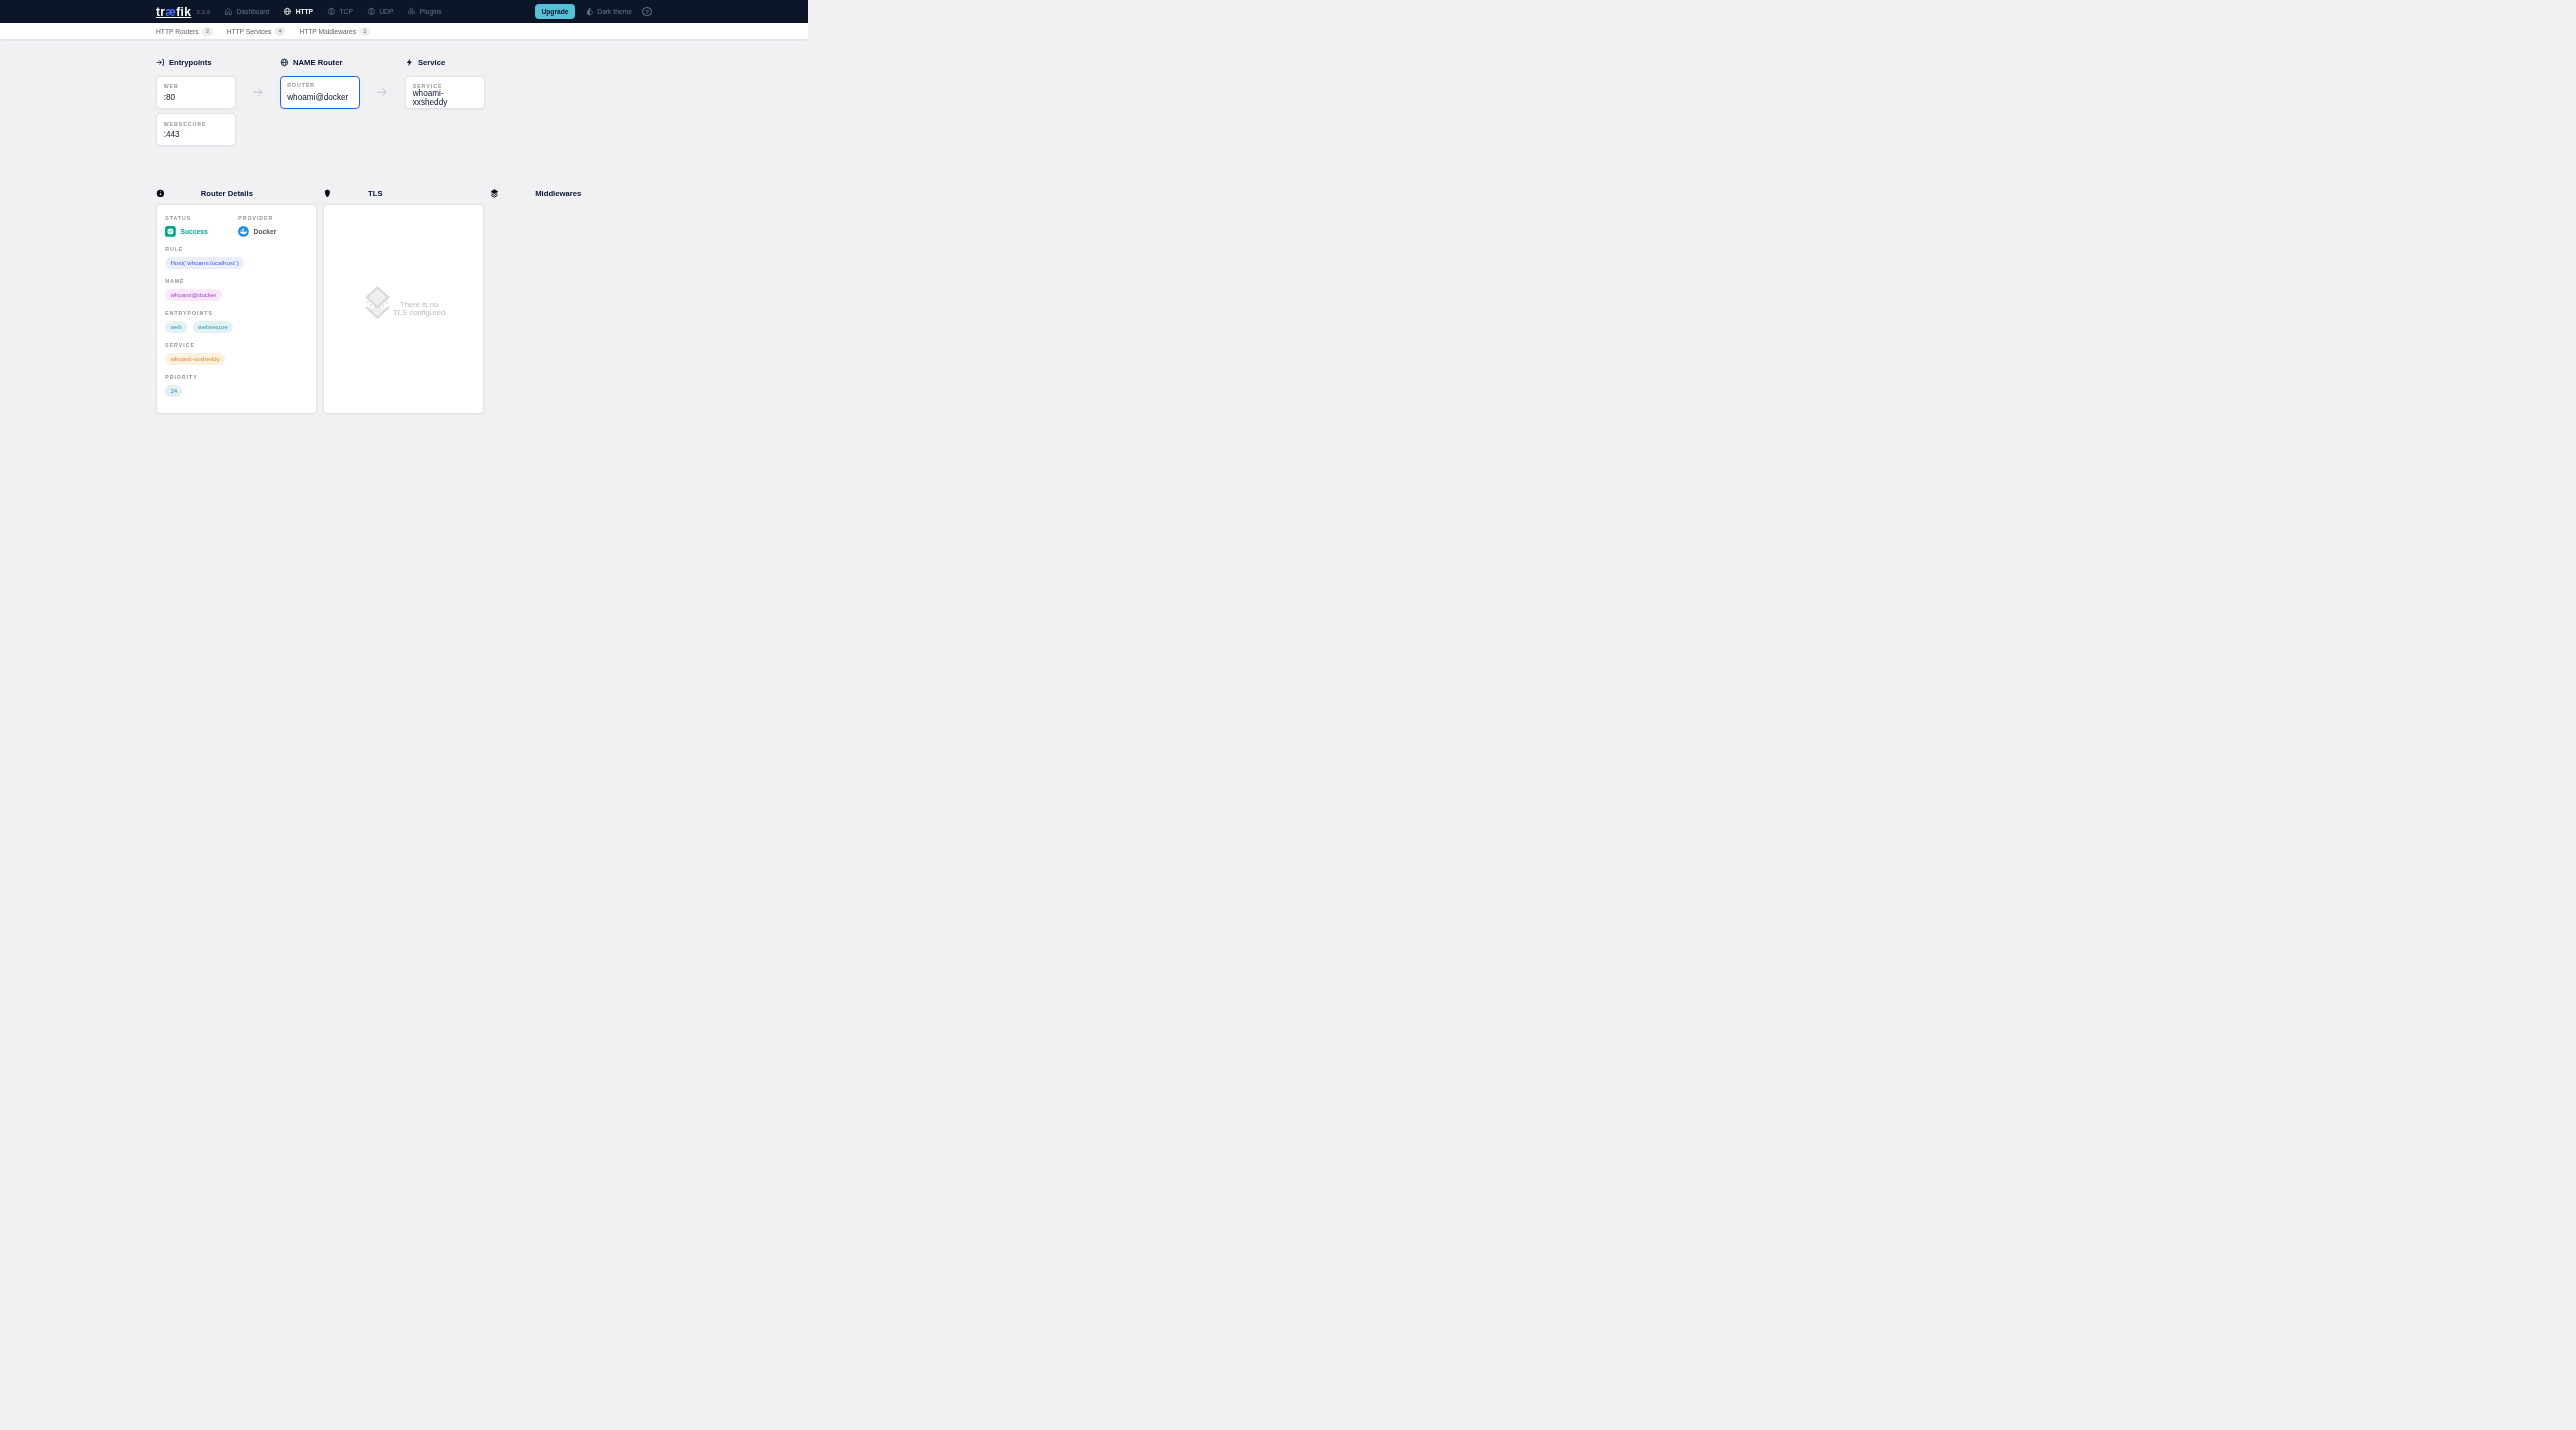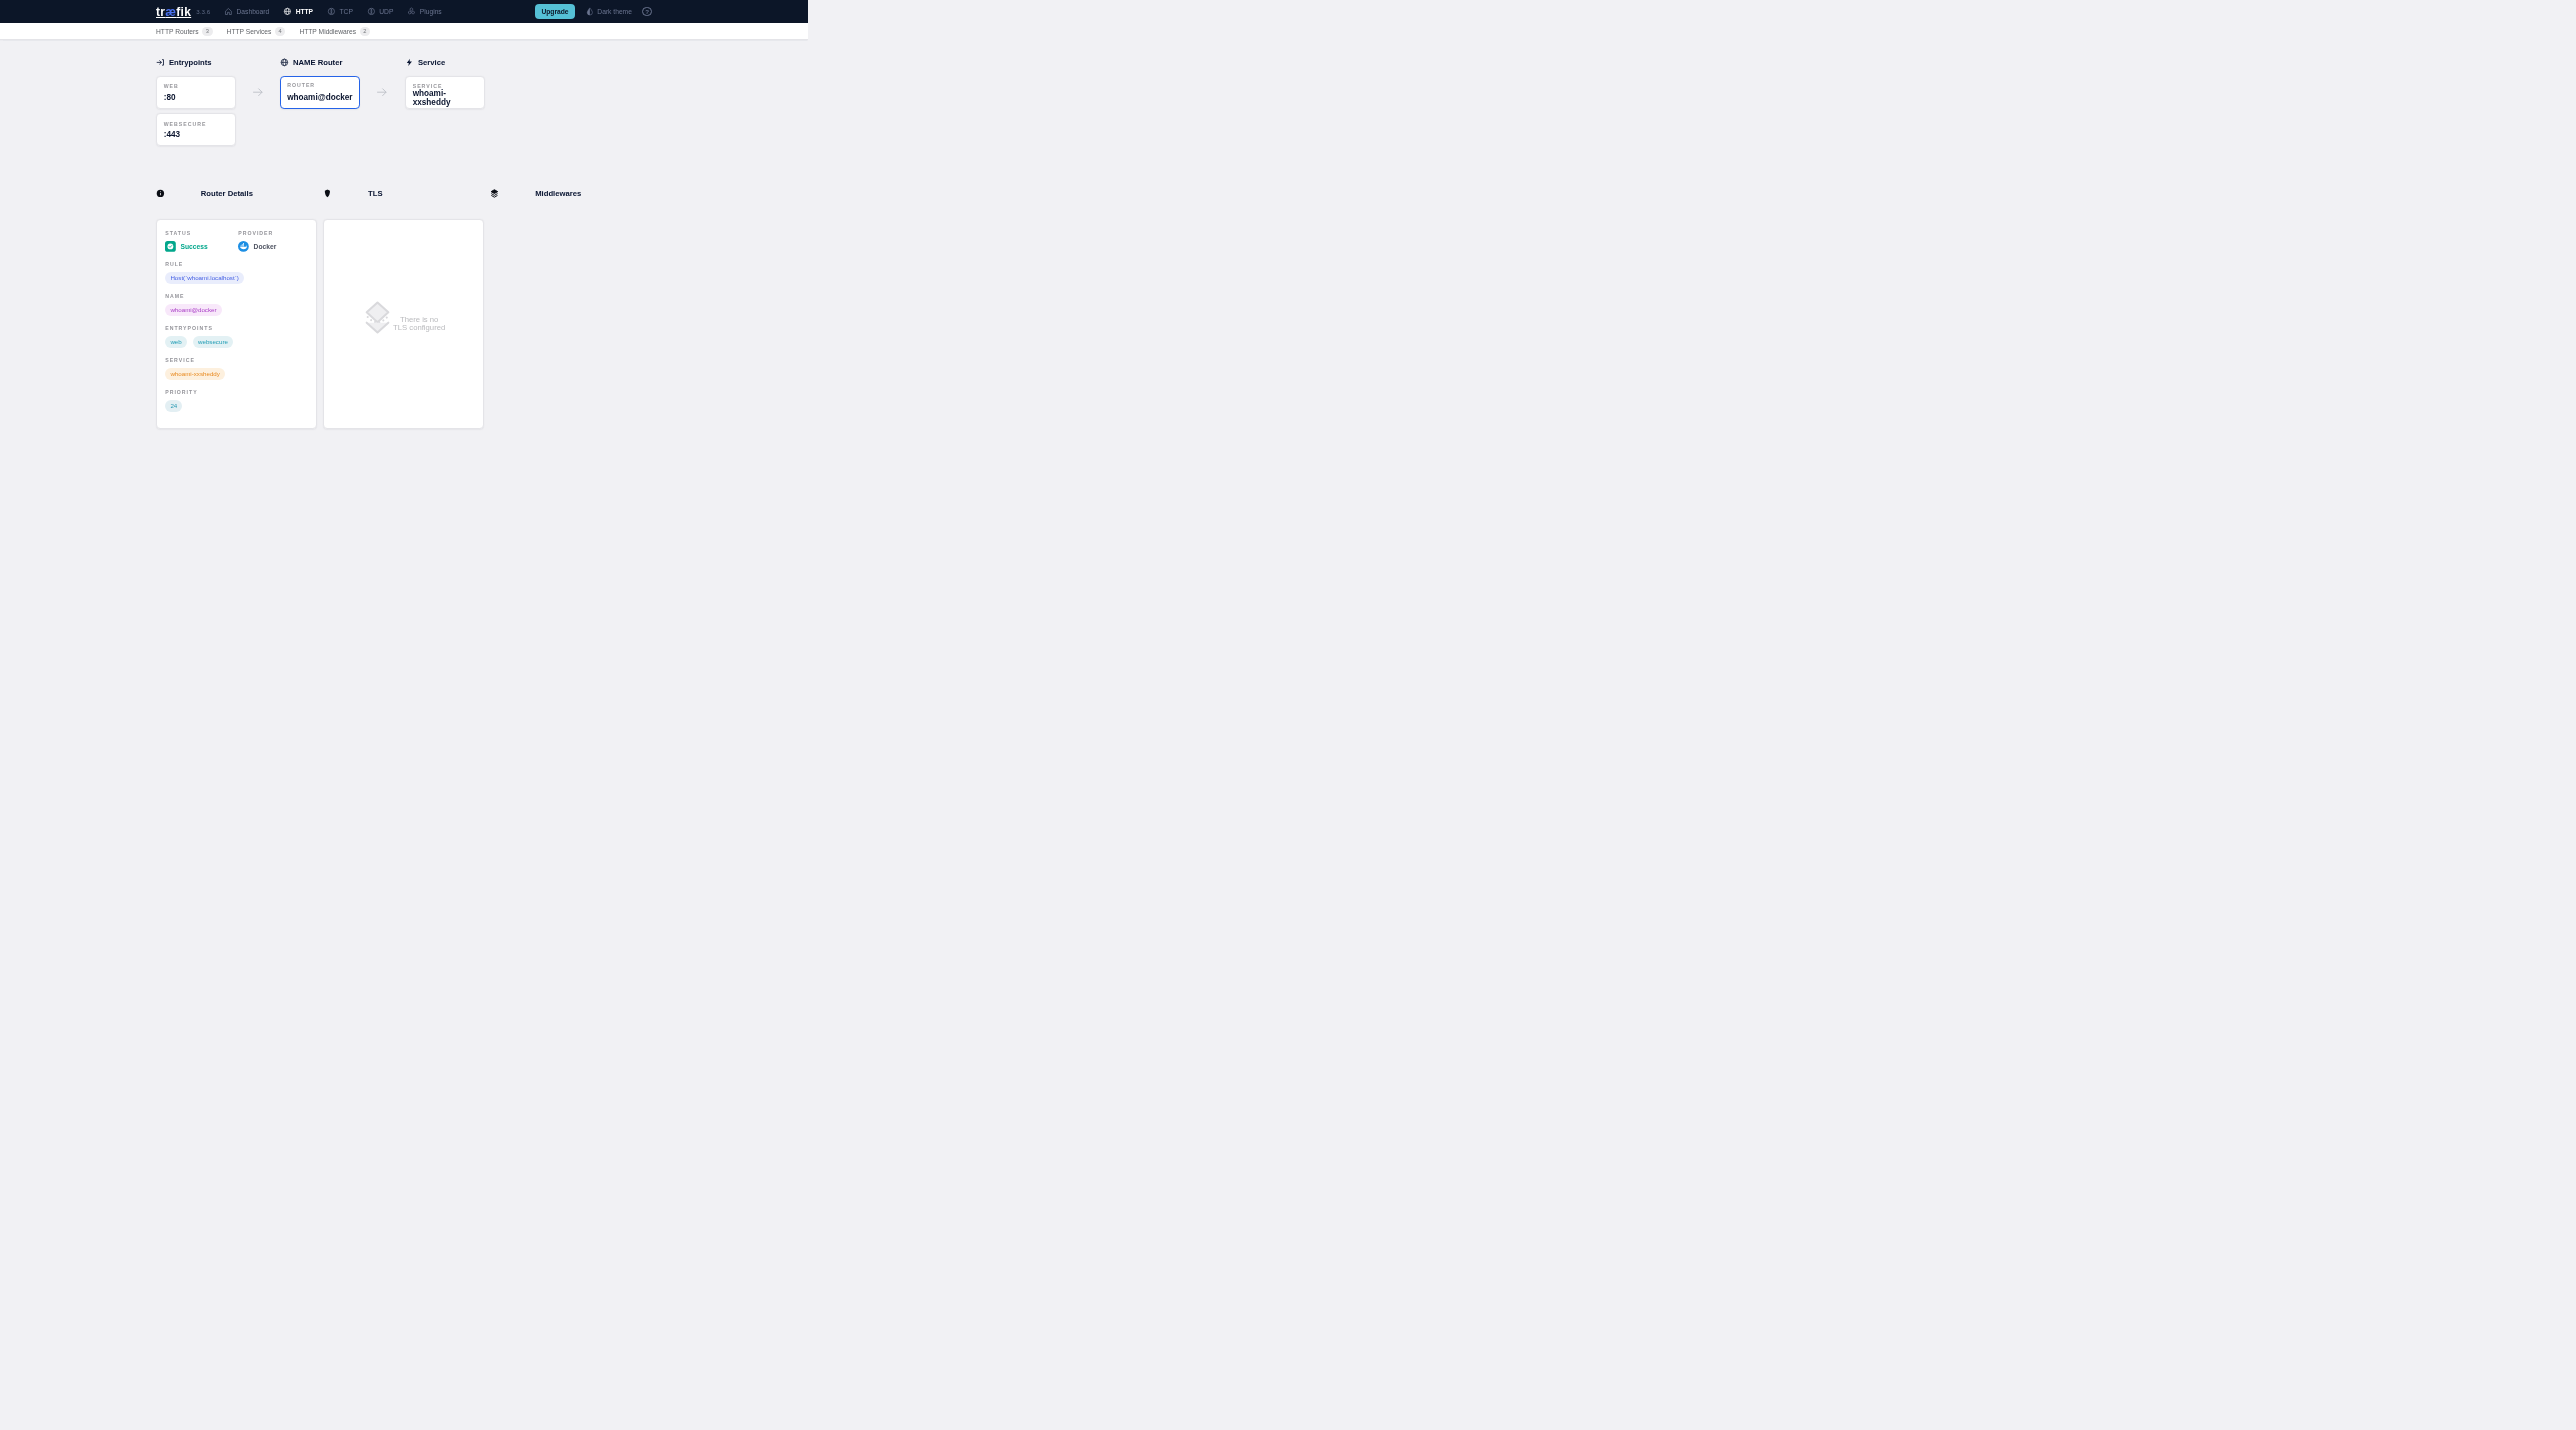--- a/index.html
+++ b/index.html
@@ -46,28 +46,28 @@
   .flow { display:grid; grid-template-columns:80px 44px 80px 45px 80px; }
   .sec-header { display:flex; align-items:center; gap:4.1px; font-size:7.7px; font-weight:700;
     color:#071330; margin-bottom:8.8px; }
   .sec-header svg { width:8.8px; height:8.8px; flex:none; }
   .flow-card { grid-row:2; background:#fff; border:0.5px solid #e4e4e8; border-radius:4.1px;
     box-shadow:0 0.5px 1.5px rgba(20,20,40,.05); height:33px; padding:6.2px 6.7px;
     display:flex; flex-direction:column; justify-content:space-between; cursor:pointer; }
   .flow-card.active { border:1px solid #2563e8; padding:5.7px 6.2px; }
   .flow-card.row2 { grid-row:3; margin-top:4.6px; }
   .card-label { font-size:5.2px; font-weight:600; letter-spacing:1px; color:#96969b; }
-  .card-value { font-size:8.2px; font-weight:700; color:#0a142e; }
+  .card-value { font-size:8.2px; font-weight:400; color:#0a142e; }
   .flow-arrow { grid-row:2; display:flex; align-items:center; justify-content:center; }
   .flow-arrow svg { width:12.4px; height:12.4px; }
 
   
   .details-section { margin-top:43px; }
   .panels-headers, .panels { display:grid; grid-template-columns:161px 161px 161px; column-gap:6.2px; }
-  .panels-headers .sec-header { margin-bottom:21px;gap:36px; }
+  .panels-headers .sec-header { margin-bottom:6px;gap:36px; }
   .panel { background:#fff; border:0.5px solid #e4e4e8; border-radius:4.1px;
     box-shadow:0 0.5px 1.5px rgba(20,20,40,.05); height:210px; }
   .details-card { padding:9.8px 8.2px; }
   .status-row { display:grid; grid-template-columns:73px 1fr; }
   .field-label { font-size:5.2px; font-weight:600; letter-spacing:1px; color:#94949a; margin-bottom:4.6px; }
   .status-val { display:flex; align-items:center; gap:4.6px; }
   .status-val svg { width:10.8px; height:10.8px; flex:none; }
   .status-text { font-size:6.7px; font-weight:600; color:#02a78c; }
   .provider-text { font-size:6.7px; font-weight:600; color:#4d5260; }
   .field { margin-top:9.8px; }

